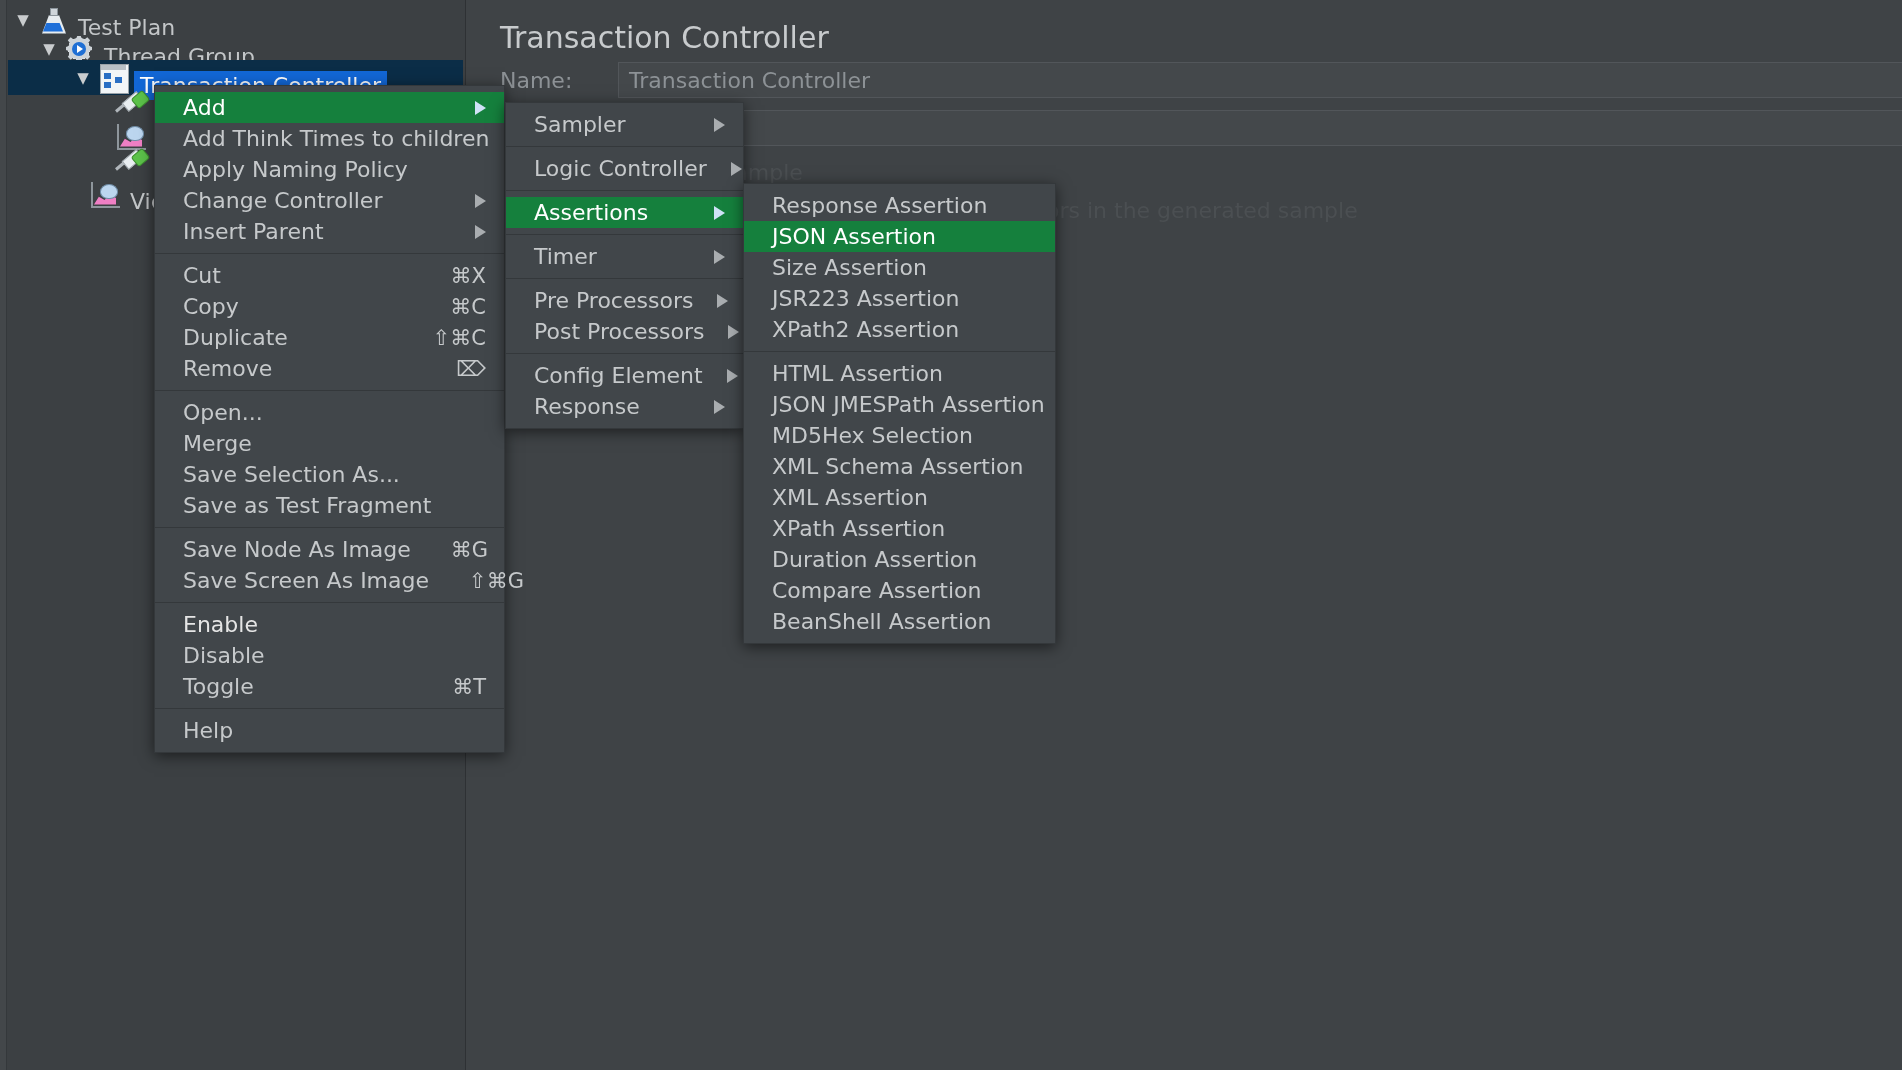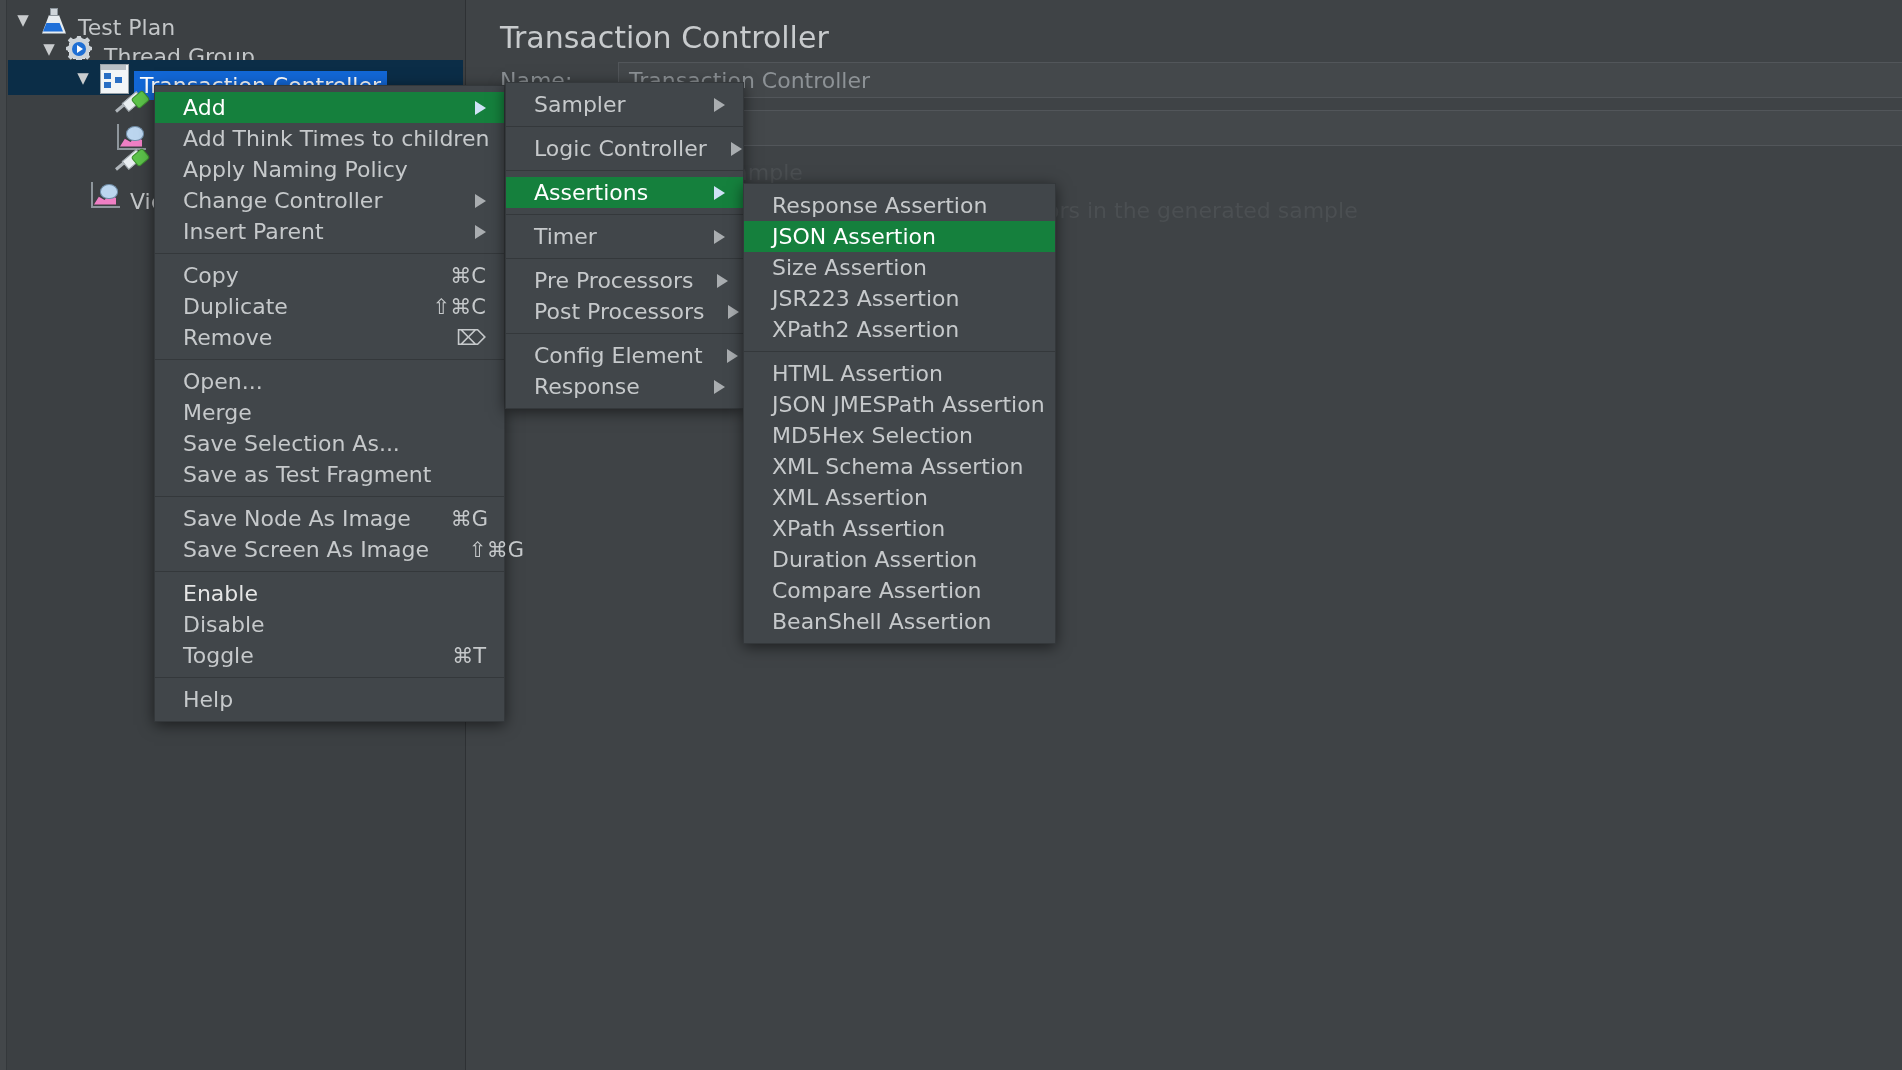--- a/index.html
+++ b/index.html
@@ -308,21 +308,21 @@
   .menu-item.selected .mi-arrow {
     border-left-color: #cfe2f7;
   }
   .menu-sep {
     height: 1px;
     background: #34383b;
     margin: 6px 0;
   }
 
   #menu-context  { left: 154px; top: 85px;  width: 351px; }
-  #menu-add      { left: 505px; top: 82px;  width: 239px; }
+  #menu-add      { left: 505px; top: 102px;  width: 239px; }
   #menu-assert   { left: 743px; top: 183px; width: 313px; }
 </style>
 </head>
 <body>
 
 <div id="app-root">
 
   <div id="tree-panel">
       <div class="tree-node" style="top: 2px; padding-left: 10px;">
         <span class="twisty">▼</span>
@@ -427,20 +427,24 @@
       <div class="menu-item">
         <span class="mi-label">Change Controller</span>
         <span class="mi-arrow"></span>
       </div>
       <div class="menu-item">
         <span class="mi-label">Insert Parent</span>
         <span class="mi-arrow"></span>
       </div>
       <div class="menu-sep"></div>
       <div class="menu-item">
+        <span class="mi-label">Cut</span>
+        <span class="mi-accel">⌘X</span>
+      </div>
+      <div class="menu-item">
         <span class="mi-label">Copy</span>
         <span class="mi-accel">⌘C</span>
       </div>
       <div class="menu-item">
         <span class="mi-label">Duplicate</span>
         <span class="mi-accel">⇧⌘C</span>
       </div>
       <div class="menu-item">
         <span class="mi-label">Remove</span>
         <span class="mi-accel">⌦</span>

